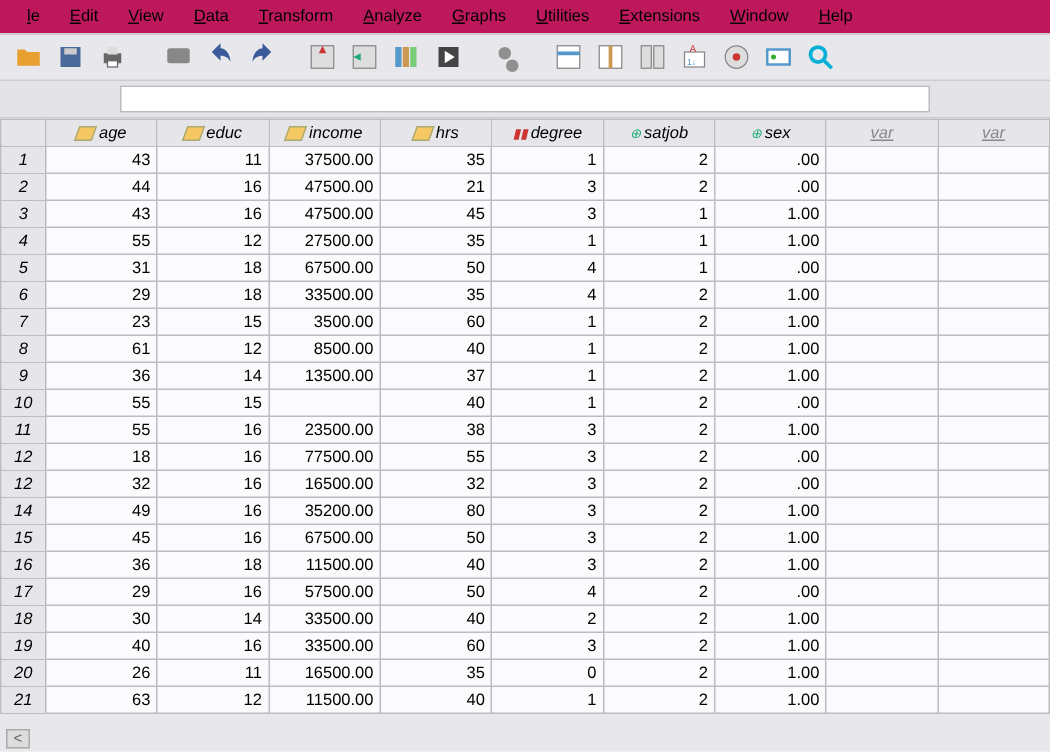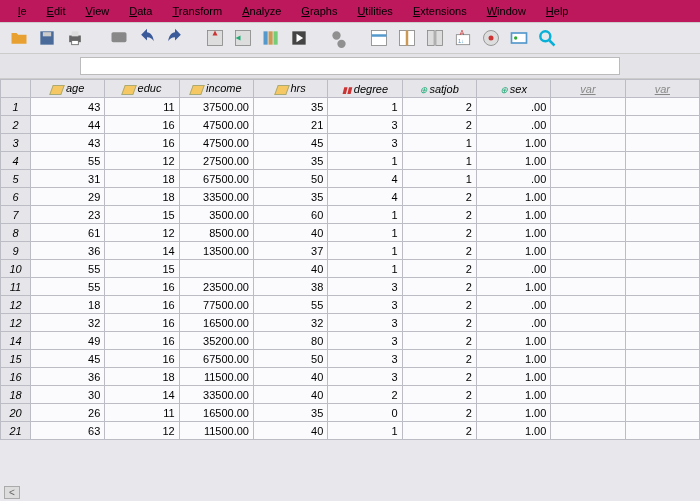--- a/index.html
+++ b/index.html
@@ -361,26 +361,50 @@
           <td>18</td>
           <td>11500.00</td>
           <td>40</td>
           <td>3</td>
           <td>2</td>
           <td>1.00</td>
           <td class="blank"></td>
           <td class="blank"></td>
         </tr>
         <tr>
+          <th class="rowhead">17</th>
+          <td>29</td>
+          <td>16</td>
+          <td>57500.00</td>
+          <td>50</td>
+          <td>4</td>
+          <td>2</td>
+          <td>.00</td>
+          <td class="blank"></td>
+          <td class="blank"></td>
+        </tr>
+        <tr>
           <th class="rowhead">18</th>
           <td>30</td>
           <td>14</td>
           <td>33500.00</td>
           <td>40</td>
           <td>2</td>
+          <td>2</td>
+          <td>1.00</td>
+          <td class="blank"></td>
+          <td class="blank"></td>
+        </tr>
+        <tr>
+          <th class="rowhead">19</th>
+          <td>40</td>
+          <td>16</td>
+          <td>33500.00</td>
+          <td>60</td>
+          <td>3</td>
           <td>2</td>
           <td>1.00</td>
           <td class="blank"></td>
           <td class="blank"></td>
         </tr>
         <tr>
           <th class="rowhead">20</th>
           <td>26</td>
           <td>11</td>
           <td>16500.00</td>

